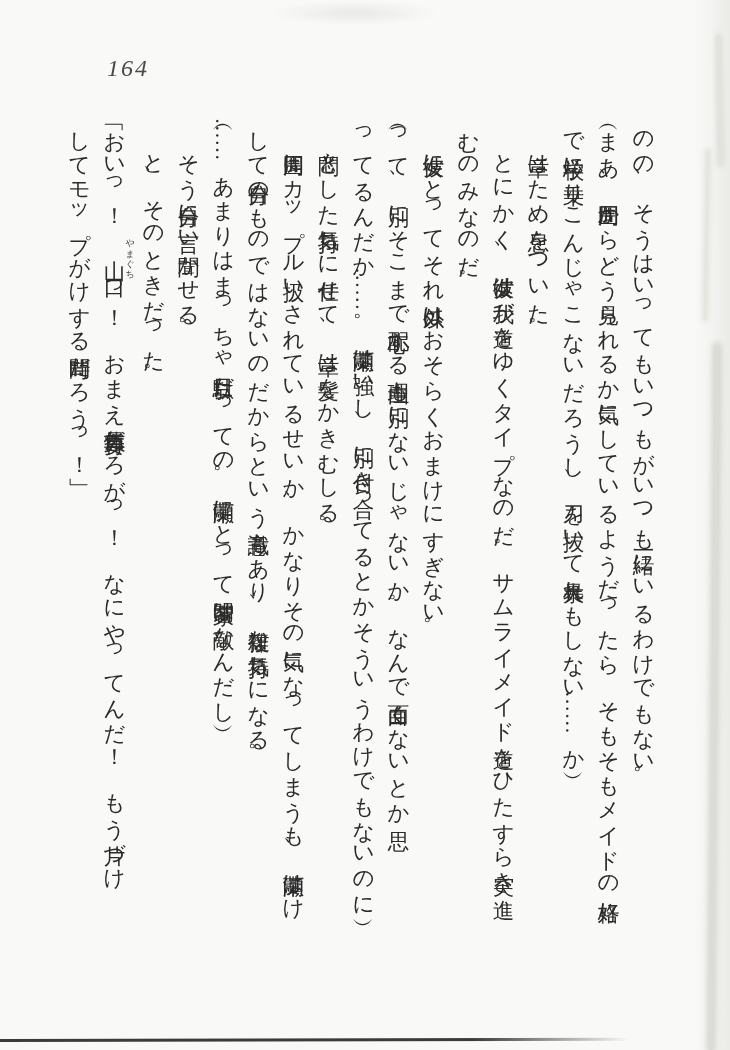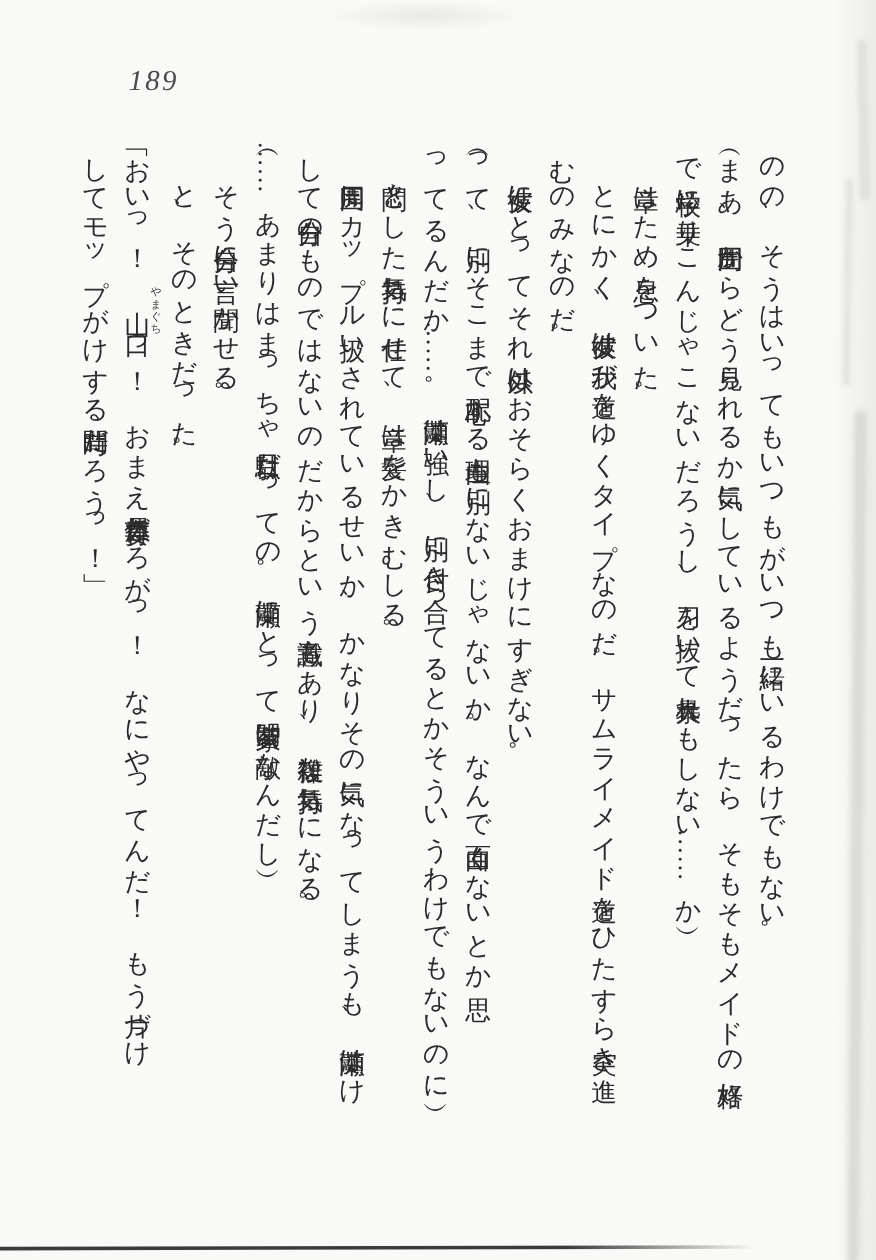--- a/index.html
+++ b/index.html
@@ -85,21 +85,21 @@
     transform-origin:left center;
   }
 </style>
 </head>
 <body>
 
 <div class="page">
 
   <div class="scan-smudge-top"></div>
 
-  <div class="page-number">189</div>
+  <div class="page-number">164</div>
 
   <div class="text-block">
       <div class="text-line">のの、そうはいってもいつもがいつも一緒にいるわけでもない。</div>
       <div class="text-line">（まあ、周囲からどう見られるか気にしているようだったら、そもそもメイドの格好</div>
       <div class="text-line">で学校に乗りこんじゃこないだろうし、刀を抜いて大暴れもしない……か）</div>
       <div class="text-line indent">章はため息をついた。</div>
       <div class="text-line indent">とにかく、彼女は我が道をゆくタイプなのだ。サムライメイド道をひたすら突き進</div>
       <div class="text-line">むのみなのだ。</div>
       <div class="text-line indent">彼女にとってそれ以外はおそらくおまけにすぎない。</div>
       <div class="text-line">（って、別にそこまで心配する理由も別にないじゃないか。なんで面白くないとか思</div>

